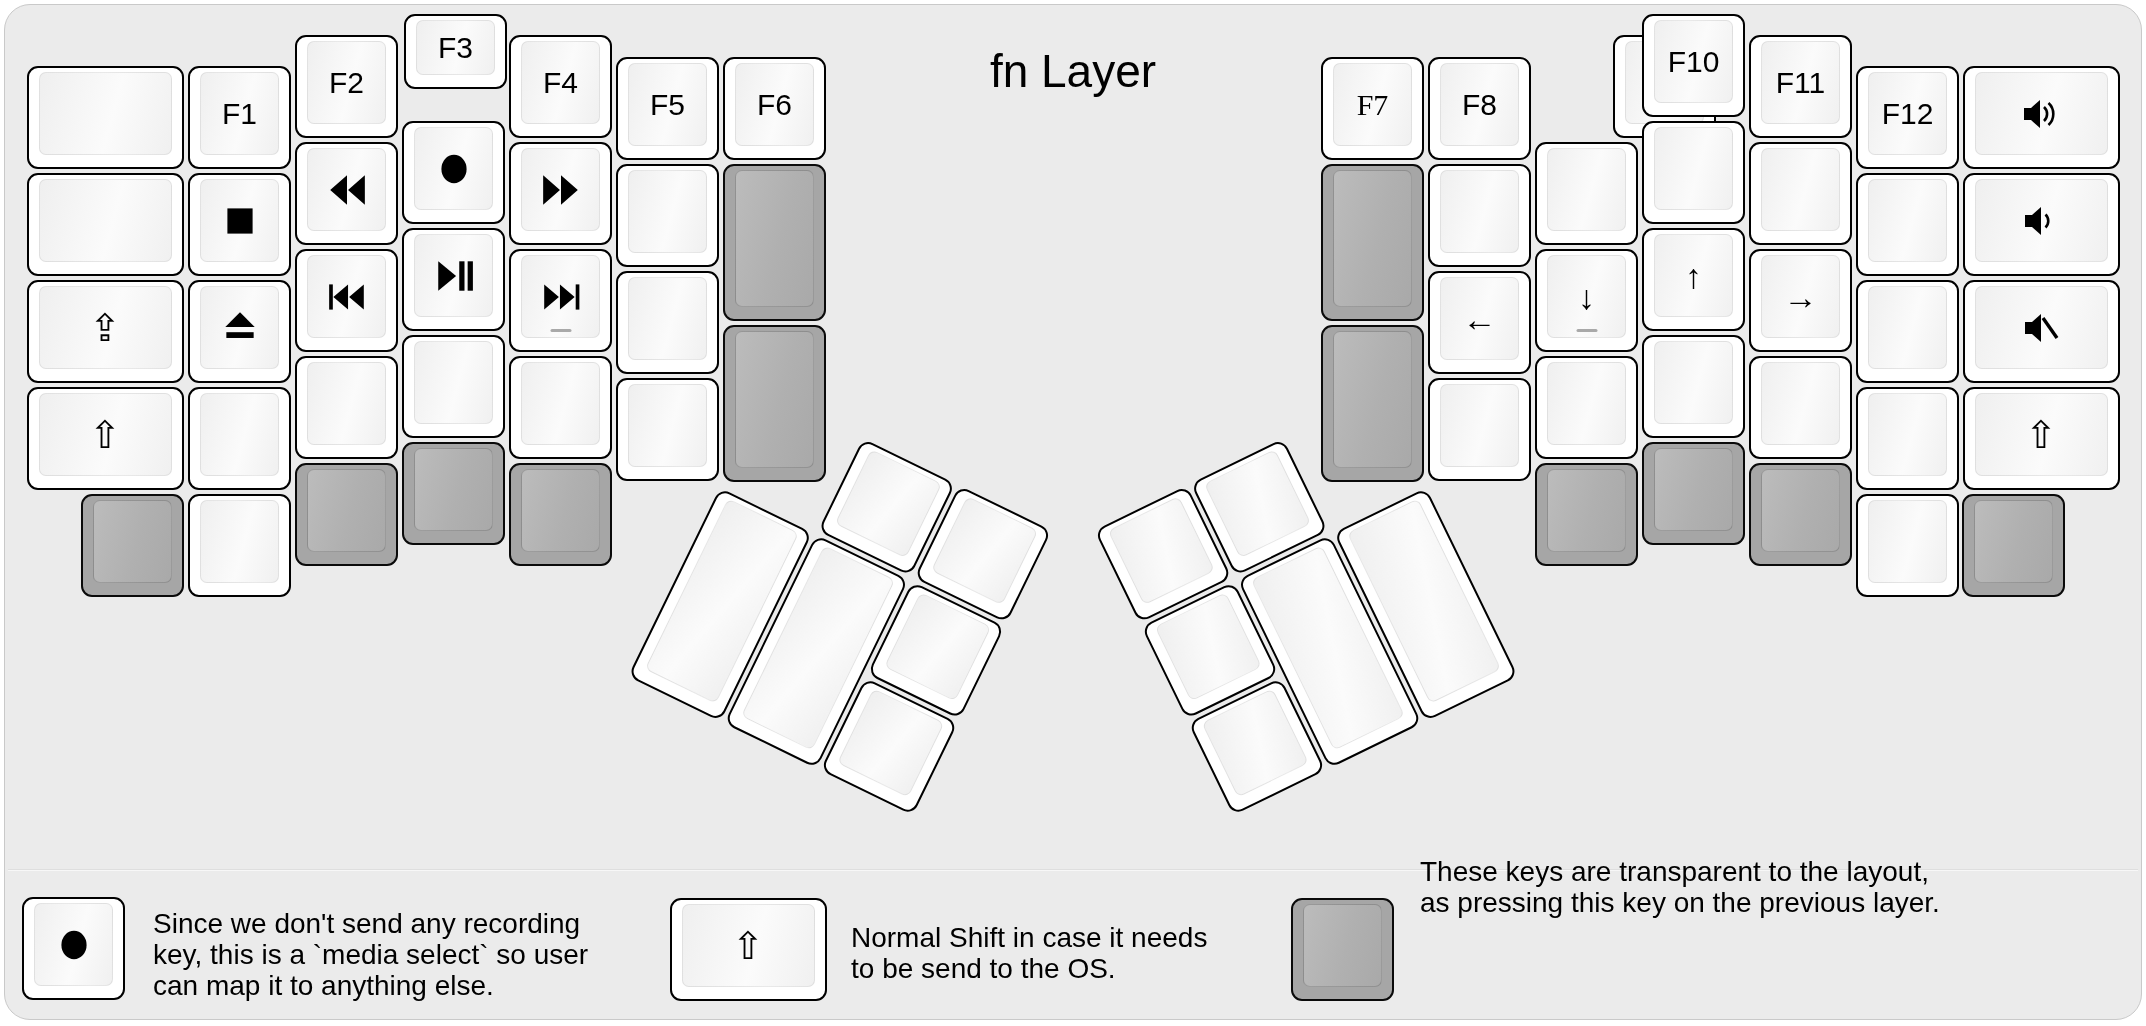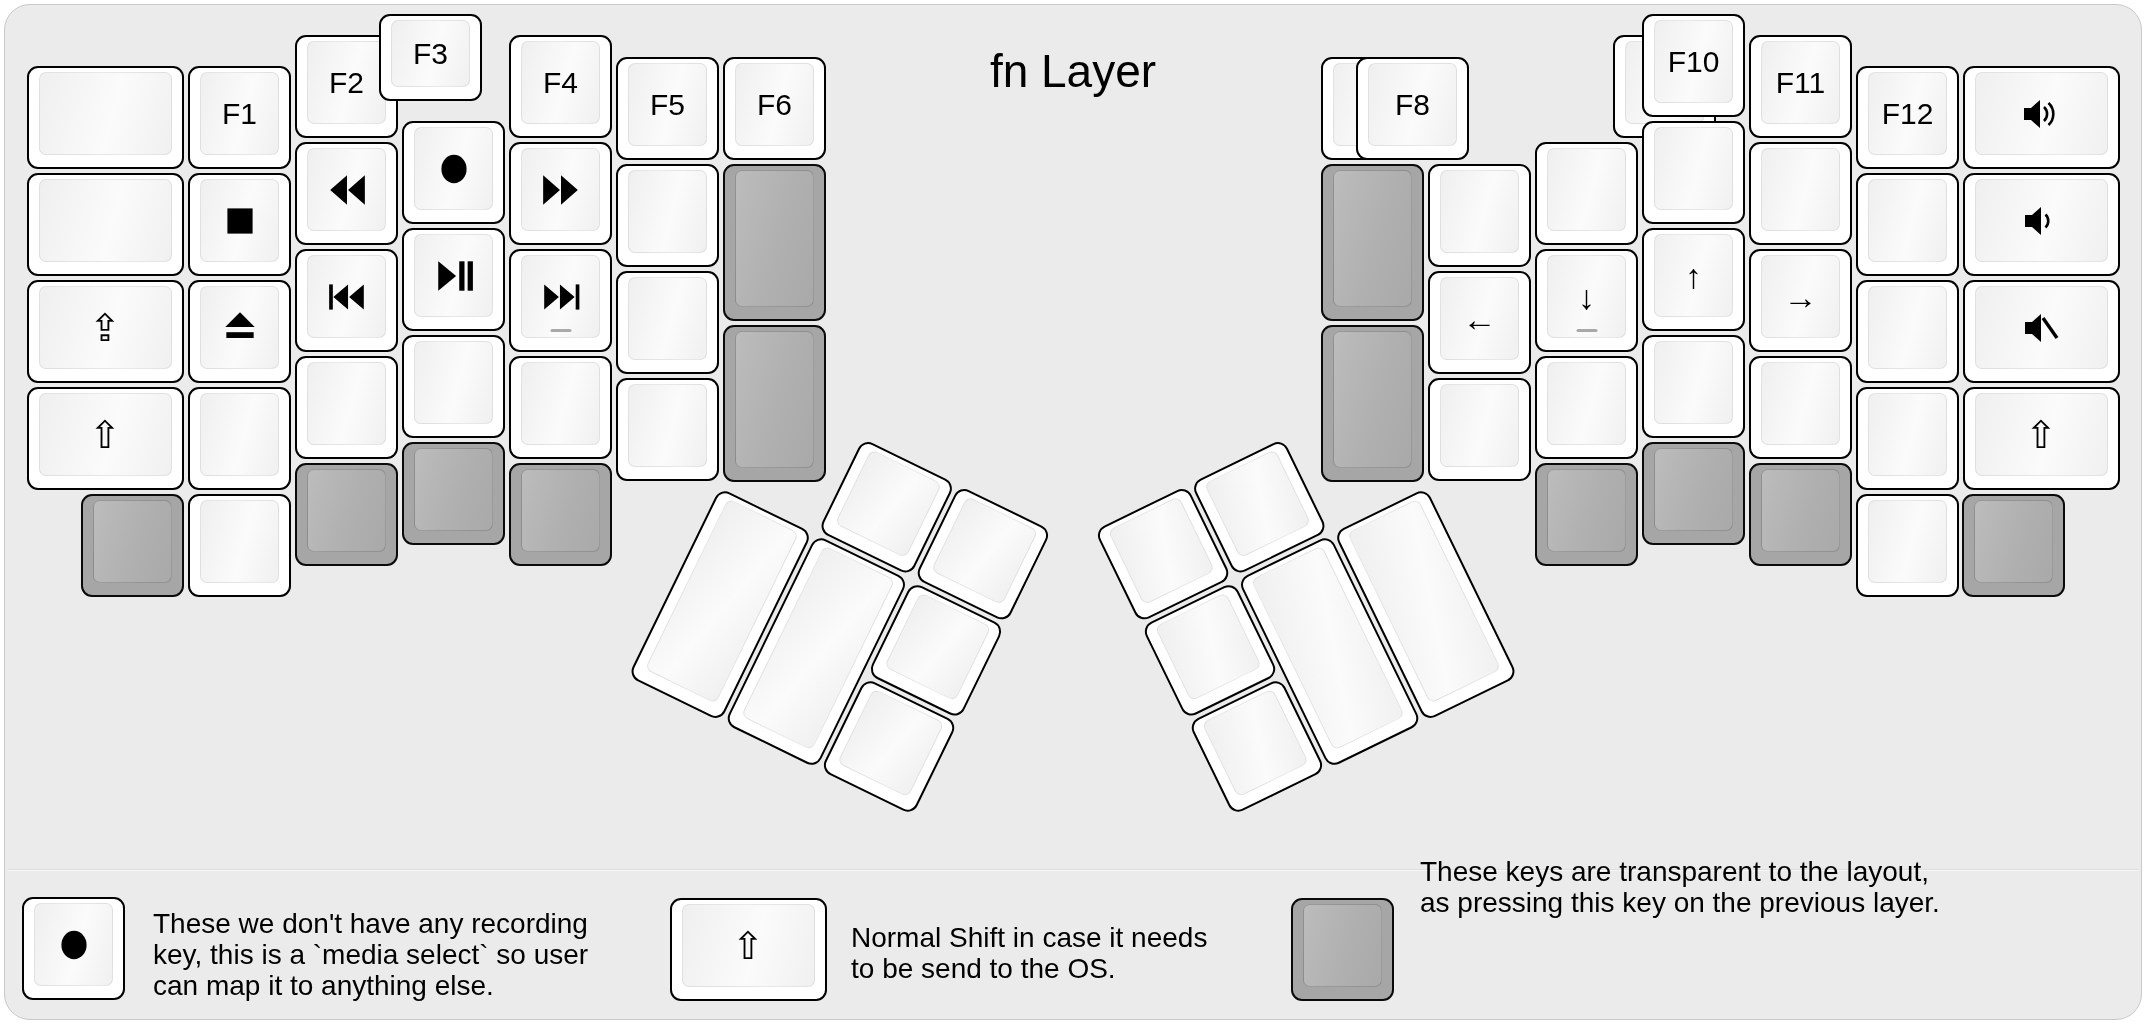--- a/index.html
+++ b/index.html
@@ -115,21 +115,21 @@
             </svg>
           </span>
         </div>
       </div>
       <div class="key" style="left: 295px; top: 356px; width: 103px; height: 103px;">
         <div class="cap"></div>
       </div>
       <div class="key gray" style="left: 295px; top: 463px; width: 103px; height: 103px;">
         <div class="cap"></div>
       </div>
-      <div class="key" style="left: 379px; top: 14px; width: 103px; height: 87px;">
+      <div class="key" style="left: 404px; top: 14px; width: 103px; height: 75px;">
         <div class="cap">
           <span class="klabel">F3</span>
         </div>
       </div>
       <div class="key" style="left: 402px; top: 121px; width: 103px; height: 103px;">
         <div class="cap">
           <span>
             <svg class="icon" viewBox="0 0 40 40" fill="#000" xmlns="http://www.w3.org/2000/svg">
               <ellipse cx="20" cy="20" rx="12" ry="13.5"></ellipse>
             </svg>
@@ -213,21 +213,21 @@
         <div class="cap">
           <span class="klabel">F7</span>
         </div>
       </div>
       <div class="key gray" style="left: 1321px; top: 164px; width: 103px; height: 156.5px;">
         <div class="cap"></div>
       </div>
       <div class="key gray" style="left: 1321px; top: 325px; width: 103px; height: 156.5px;">
         <div class="cap"></div>
       </div>
-      <div class="key" style="left: 1356px; top: 57px; width: 113px; height: 103px;">
+      <div class="key" style="left: 1428px; top: 57px; width: 103px; height: 103px;">
         <div class="cap">
           <span class="klabel">F8</span>
         </div>
       </div>
       <div class="key" style="left: 1428px; top: 164px; width: 103px; height: 103px;">
         <div class="cap"></div>
       </div>
       <div class="key" style="left: 1428px; top: 271px; width: 103px; height: 103px;">
         <div class="cap">
           <span class="kglyph arrow">←</span>
@@ -398,21 +398,21 @@
           <div class="cap">
             <span>
               <svg class="icon" viewBox="0 0 40 40" fill="#000" xmlns="http://www.w3.org/2000/svg">
                 <ellipse cx="20" cy="20" rx="12" ry="13.5"></ellipse>
               </svg>
             </span>
           </div>
         </div>
       </div>
     <div class="legend-text" style="left:153px;top:908px;">
-      <span>These we don't have any recording</span>
+      <span>Since we don't send any recording</span>
       <span>key, this is a `media select` so user</span>
       <span>can map it to anything else.</span>
     </div>
   </div>
 
   <div class="legend-item">
     <div class="legend-keybox" style="left:668px;top:896px;">
         <div class="key" style="left: 2px; top: 2px; width: 156.5px; height: 103px;">
           <div class="cap">
             <span class="kglyph">⇧</span>

